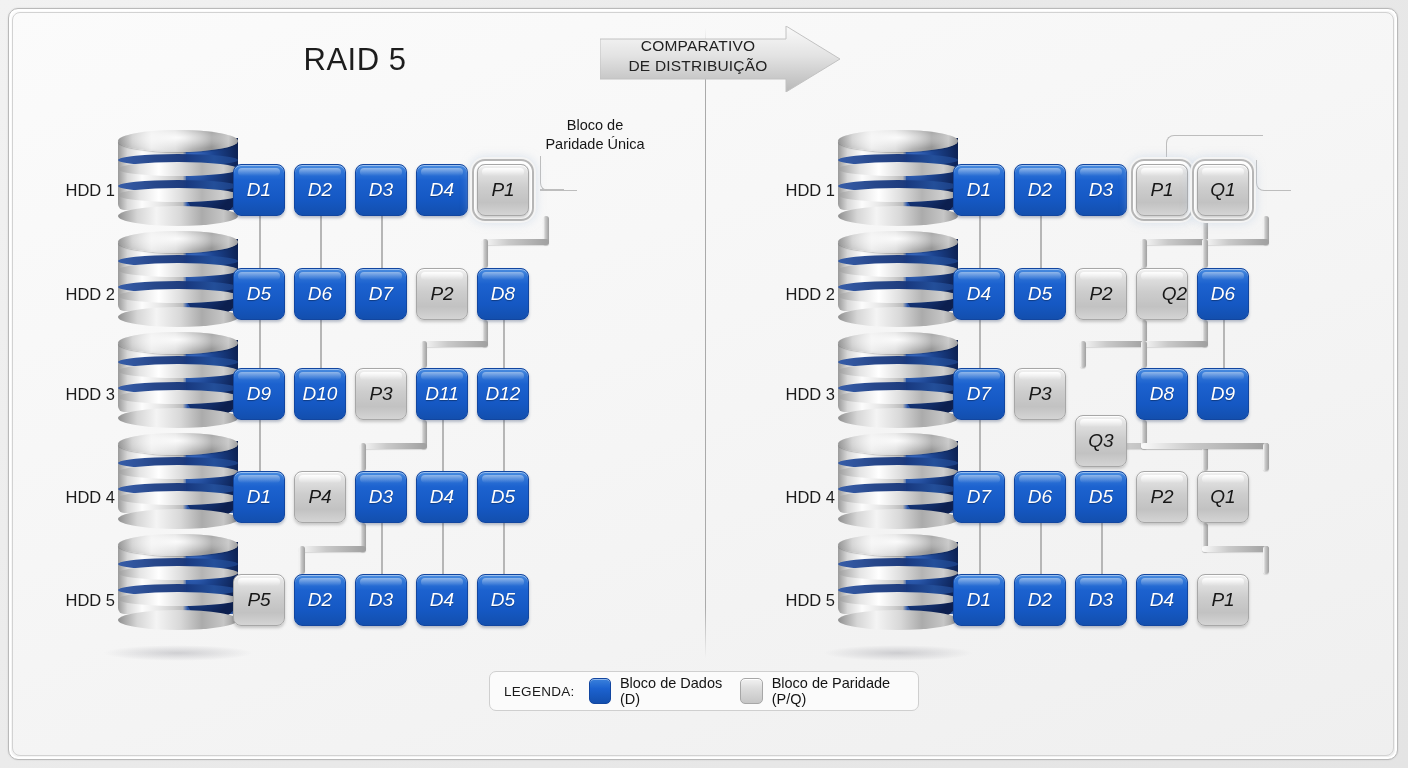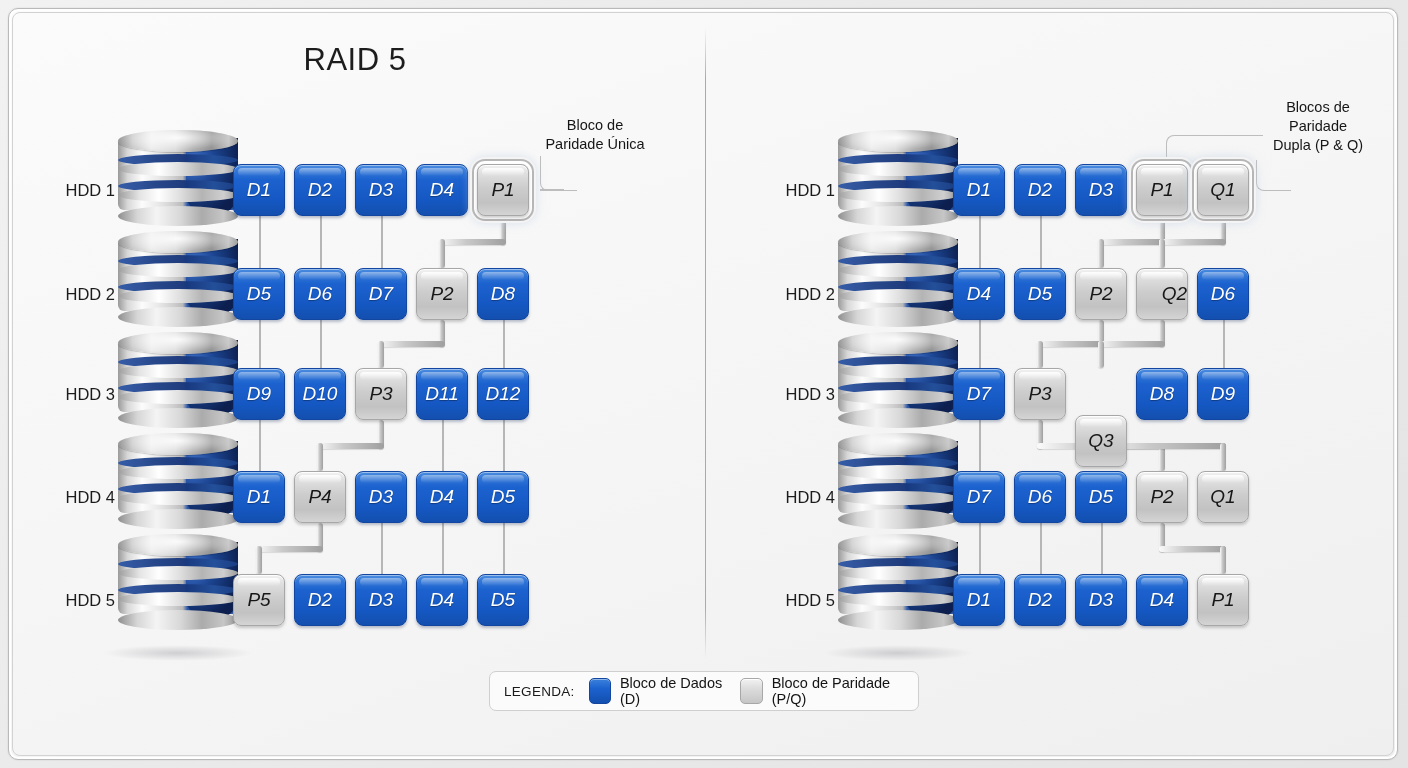--- a/index.html
+++ b/index.html
@@ -1,21 +1,21 @@
 <!DOCTYPE html>
 <html><head>
 <meta charset="utf-8">
 <style>
   html,body{margin:0;padding:0;}
   body{
     width:1408px;height:768px;overflow:hidden;
     font-family:"Liberation Sans", sans-serif;
     background:linear-gradient(135deg,#f2f2f2 0%,#eaeaea 40%,#e4e4e4 100%);
   }
-  #stage{position:relative;width:1280px;height:768px;}
+  #stage{position:relative;width:1280px;height:768px;padding-left:43px;}
 
   
   .frame{
     position:absolute;left:8px;top:8px;width:1390px;height:752px;
     border:1px solid #b9b9b9;border-radius:10px;
     background:linear-gradient(160deg,#fbfbfb 0%,#f6f6f6 45%,#efefef 100%);
     box-shadow:inset 0 0 0 2px #ffffff, 0 0 2px rgba(0,0,0,.12);
     box-sizing:border-box;
   }
   .frame-inner{
@@ -167,33 +167,44 @@
 
 <div id="stage">
   <div class="frame"></div>
   <div class="frame-inner"></div>
   <div class="divider"></div>
 
   <div class="panel-title" style="left:205px;top:42px;width:300px;">
     <div class="t1">RAID 5</div>
   </div>
 
+  <div class="arrow-wrap">
+    <svg width="240" height="66" viewBox="0 0 240 66">
+      <defs>
+        <linearGradient id="agrad" x1="0" y1="0" x2="0" y2="1">
+          <stop offset="0%" stop-color="#fafafa"></stop>
+          <stop offset="45%" stop-color="#e3e3e3"></stop>
+          <stop offset="100%" stop-color="#b8b8b8"></stop>
+        </linearGradient>
+      </defs>
+      <path d="M0,13 L186,13 L186,0 L240,33 L186,66 L186,53 L0,53 Z" fill="url(#agrad)" stroke="#c2c2c2" stroke-width="1"></path>
+    </svg>
+    <div class="arrow-text">
+      <div>COMPARATIVO</div>
+      <div>DE DISTRIBUIÇÃO</div>
+    </div>
+  </div>
 
   <div class="callout" style="left:540px;top:116px;width:110px;">
     <div>Bloco de</div>
     <div>Paridade Única</div>
   </div>
   <div class="lead-elbow" style="left:540px;top:156px;width:36px;height:34px;"></div>
   <div class="lead h" style="left:540px;top:189px;width:24px;"></div>
 
-  <div class="callout" style="left:1262px;top:98px;width:112px;">
-    <div>Blocos de</div>
-    <div>Paridade</div>
-    <div>Dupla (P &amp; Q)</div>
-  </div>
   <div class="lead-elbow2" style="left:1166px;top:135px;width:96px;height:26px;"></div>
   <div class="lead-elbow" style="left:1256px;top:160px;width:34px;height:30px;"></div>
   <div class="lead h" style="left:1256px;top:189px;width:0px;"></div>
 
   <div id="dyn">
       <div class="stack-shadow" style="left: 103px; top: 645px;"></div>
       <div class="hdd-stack" style="left: 118px; top: 128px;">
         <div class="disk" style="top: 0px;">
           <div class="body"></div>
           <div class="wedge"></div>

